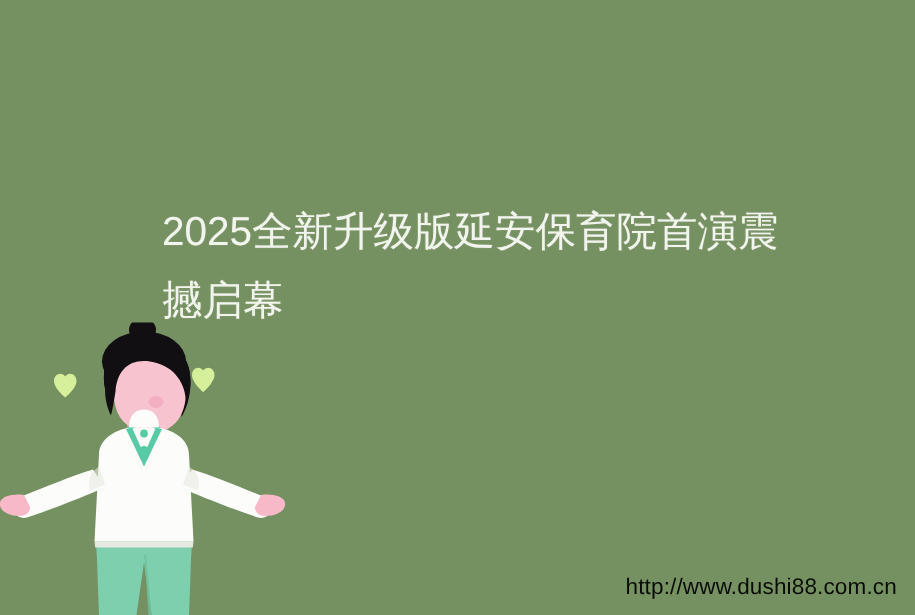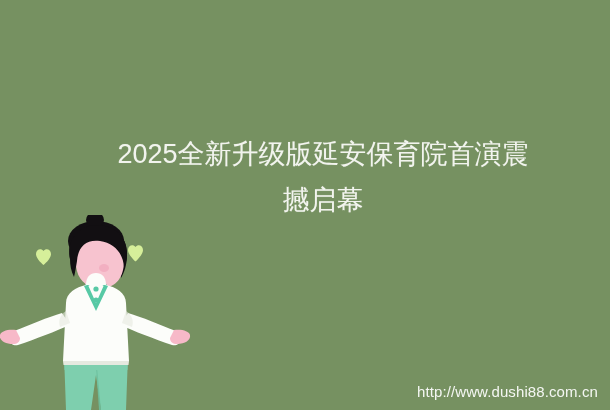--- a/index.html
+++ b/index.html
@@ -7,41 +7,40 @@
     padding: 0;
     background: #ffffff;
   }
   #banner {
     position: relative;
     width: 610px;
     height: 410px;
     overflow: hidden;
     background: #769161;
     font-family: "Liberation Sans", "DejaVu Sans", sans-serif;
-    text-align: center;
   }
   #headline {
     position: absolute;
     left: 108px;
     top: 131px;
     width: 430px;
     color: #f2f4ee;
     font-size: 27px;
     line-height: 46px;
     letter-spacing: 0px;
     font-weight: 400;
     white-space: pre-wrap;
     word-break: break-all;
     text-shadow: 0 0 1px rgba(255,255,255,0.25);
   }
   #watermark {
     position: absolute;
     left: 417px;
     top: 383px;
-    color: #ffffff;
+    color: #000000;
     font-size: 15px;
     line-height: 18px;
     letter-spacing: 0.1px;
     opacity: 0.92;
   }
   #figure {
     position: absolute;
     left: 0px;
     top: 215px;
     width: 210px;

